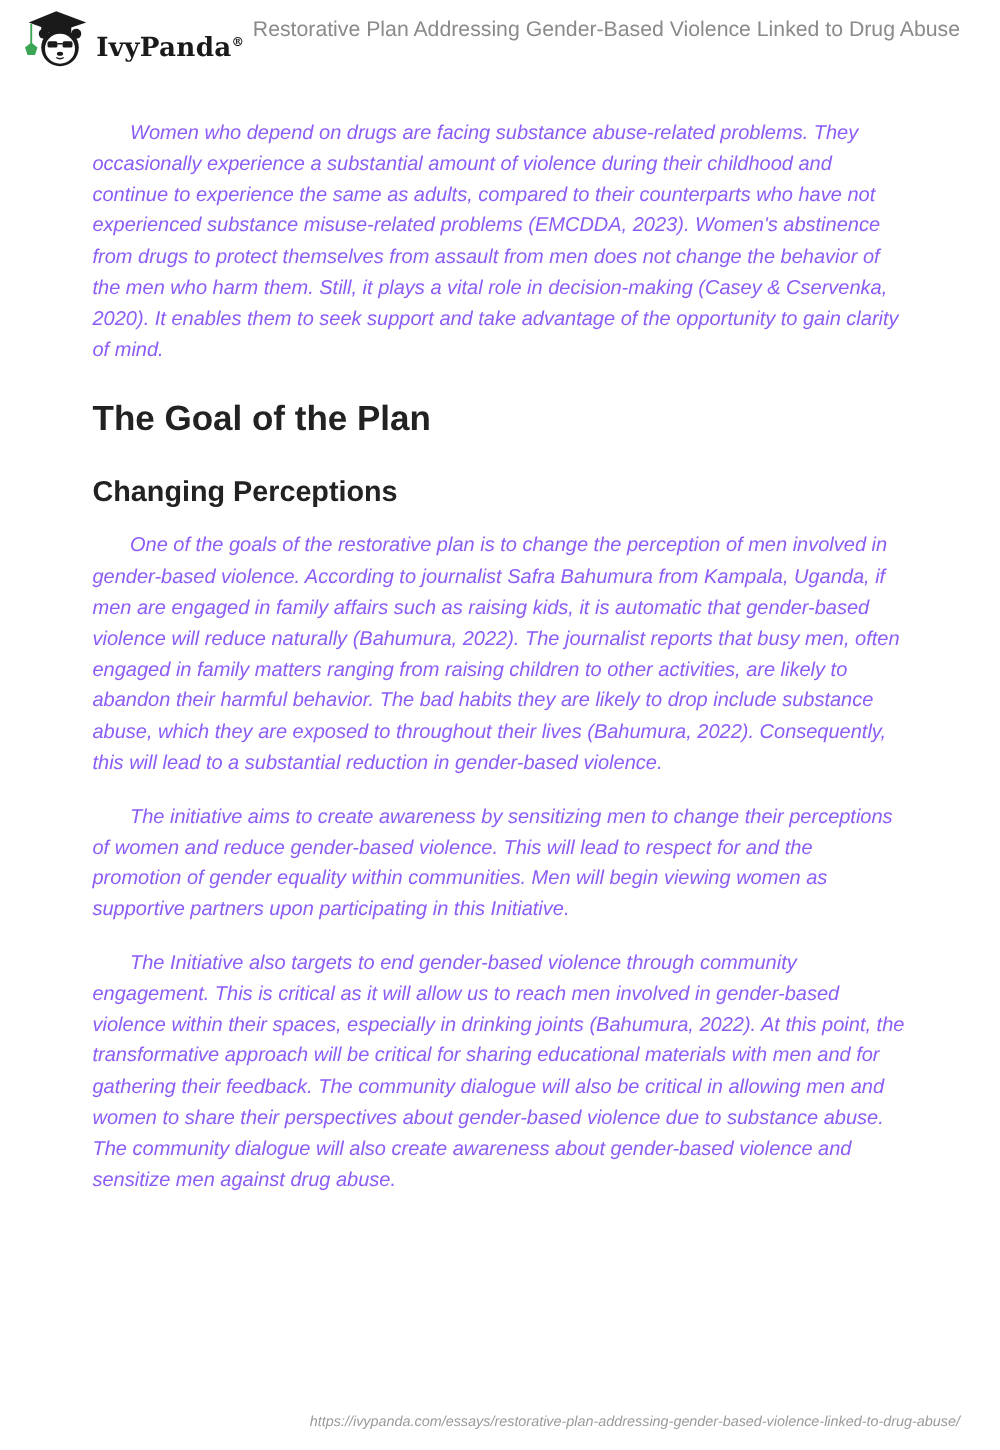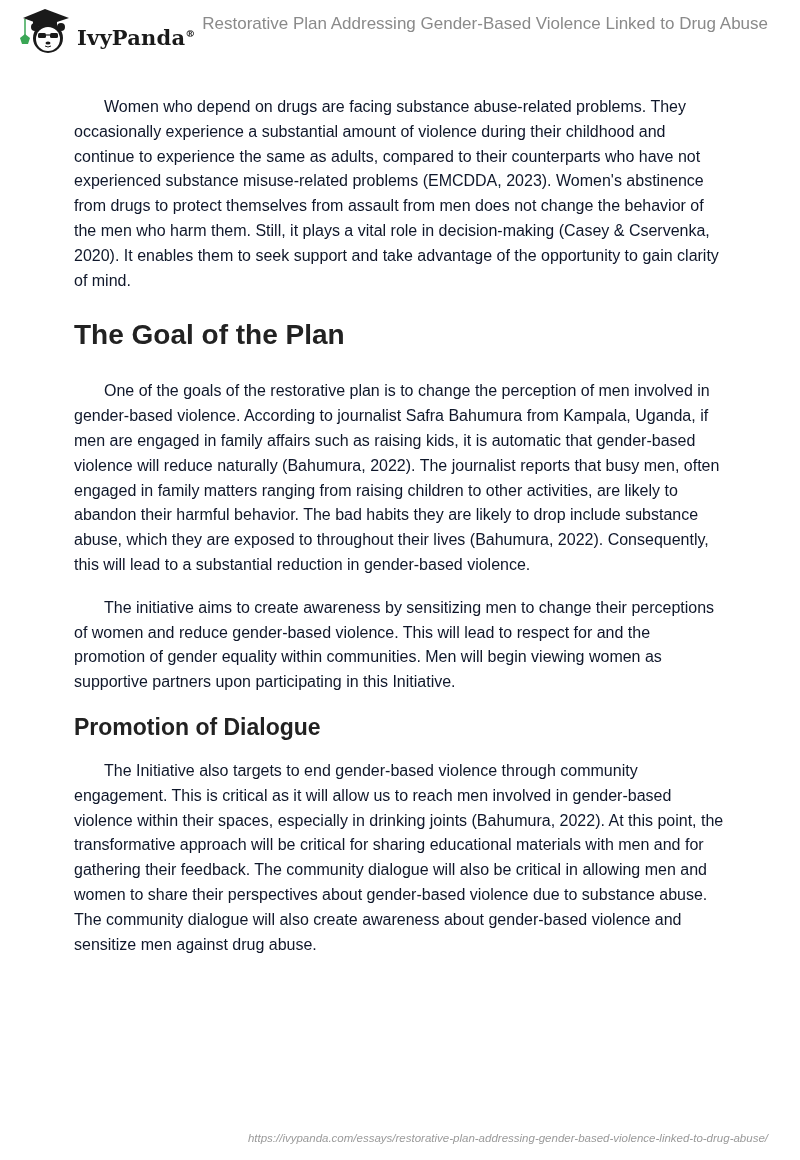--- a/index.html
+++ b/index.html
@@ -55,23 +55,24 @@
     }
     .content {
       position: absolute;
       left: 74px;
       top: 95px;
       width: 650px;
     }
     p.body {
       font-size: 16px;
       line-height: 24.8px;
-      color: #0f172a;
+      color: #8b5cf6;
       text-indent: 30px;
       margin-bottom: 18px;
+      font-style: italic;
     }
     h2.section {
       font-size: 28px;
       font-weight: bold;
       color: #222222;
       margin-top: 26px;
       margin-bottom: 28px;
       line-height: 32px;
     }
     h3.subsection {
@@ -124,20 +125,20 @@
     </div>
   </div>
   <div class="doc-title">Restorative Plan Addressing Gender-Based Violence Linked to Drug Abuse</div>
 </div>
 
 <div class="content">
   <p class="body">Women who depend on drugs are facing substance abuse-related problems. They occasionally experience a substantial amount of violence during their childhood and continue to experience the same as adults, compared to their counterparts who have not experienced substance misuse-related problems (EMCDDA, 2023). Women's abstinence from drugs to protect themselves from assault from men does not change the behavior of the men who harm them. Still, it plays a vital role in decision-making (Casey &amp; Cservenka, 2020). It enables them to seek support and take advantage of the opportunity to gain clarity of mind.</p>
 
   <h2 class="section">The Goal of the Plan</h2>
 
+  <h3 class="subsection">Changing Perceptions</h3>
   <p class="body">One of the goals of the restorative plan is to change the perception of men involved in gender-based violence. According to journalist Safra Bahumura from Kampala, Uganda, if men are engaged in family affairs such as raising kids, it is automatic that gender-based violence will reduce naturally (Bahumura, 2022). The journalist reports that busy men, often engaged in family matters ranging from raising children to other activities, are likely to abandon their harmful behavior. The bad habits they are likely to drop include substance abuse, which they are exposed to throughout their lives (Bahumura, 2022). Consequently, this will lead to a substantial reduction in gender-based violence.</p>
   <p class="body">The initiative aims to create awareness by sensitizing men to change their perceptions of women and reduce gender-based violence. This will lead to respect for and the promotion of gender equality within communities. Men will begin viewing women as supportive partners upon participating in this Initiative.</p>
 
-  <h3 class="subsection">Promotion of Dialogue</h3>
   <p class="body">The Initiative also targets to end gender-based violence through community engagement. This is critical as it will allow us to reach men involved in gender-based violence within their spaces, especially in drinking joints (Bahumura, 2022). At this point, the transformative approach will be critical for sharing educational materials with men and for gathering their feedback. The community dialogue will also be critical in allowing men and women to share their perspectives about gender-based violence due to substance abuse. The community dialogue will also create awareness about gender-based violence and sensitize men against drug abuse.</p>
 </div>
 
 <div class="footer-url">https://ivypanda.com/essays/restorative-plan-addressing-gender-based-violence-linked-to-drug-abuse/</div>
 
 </body></html>

